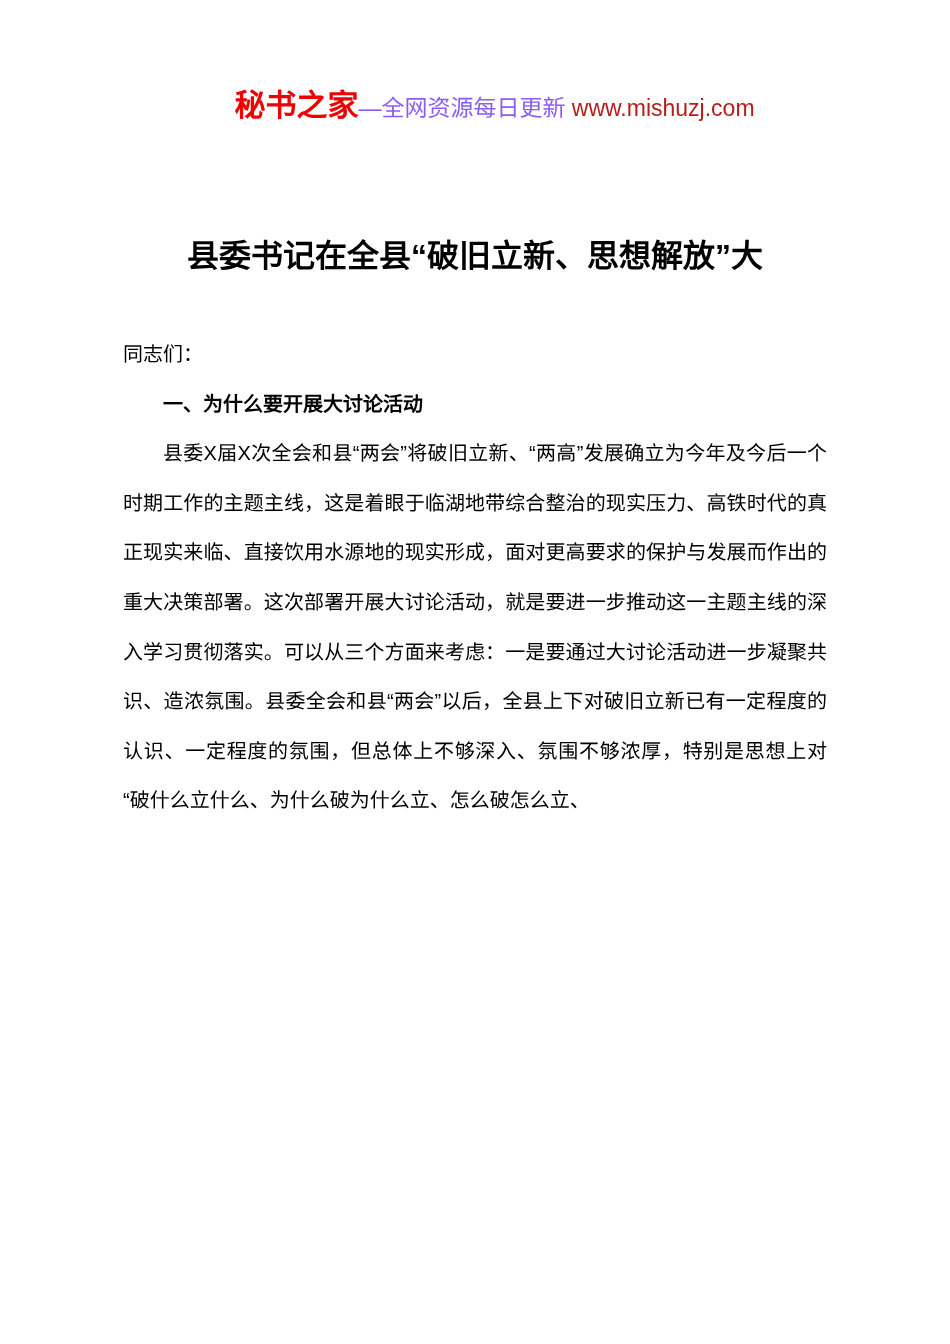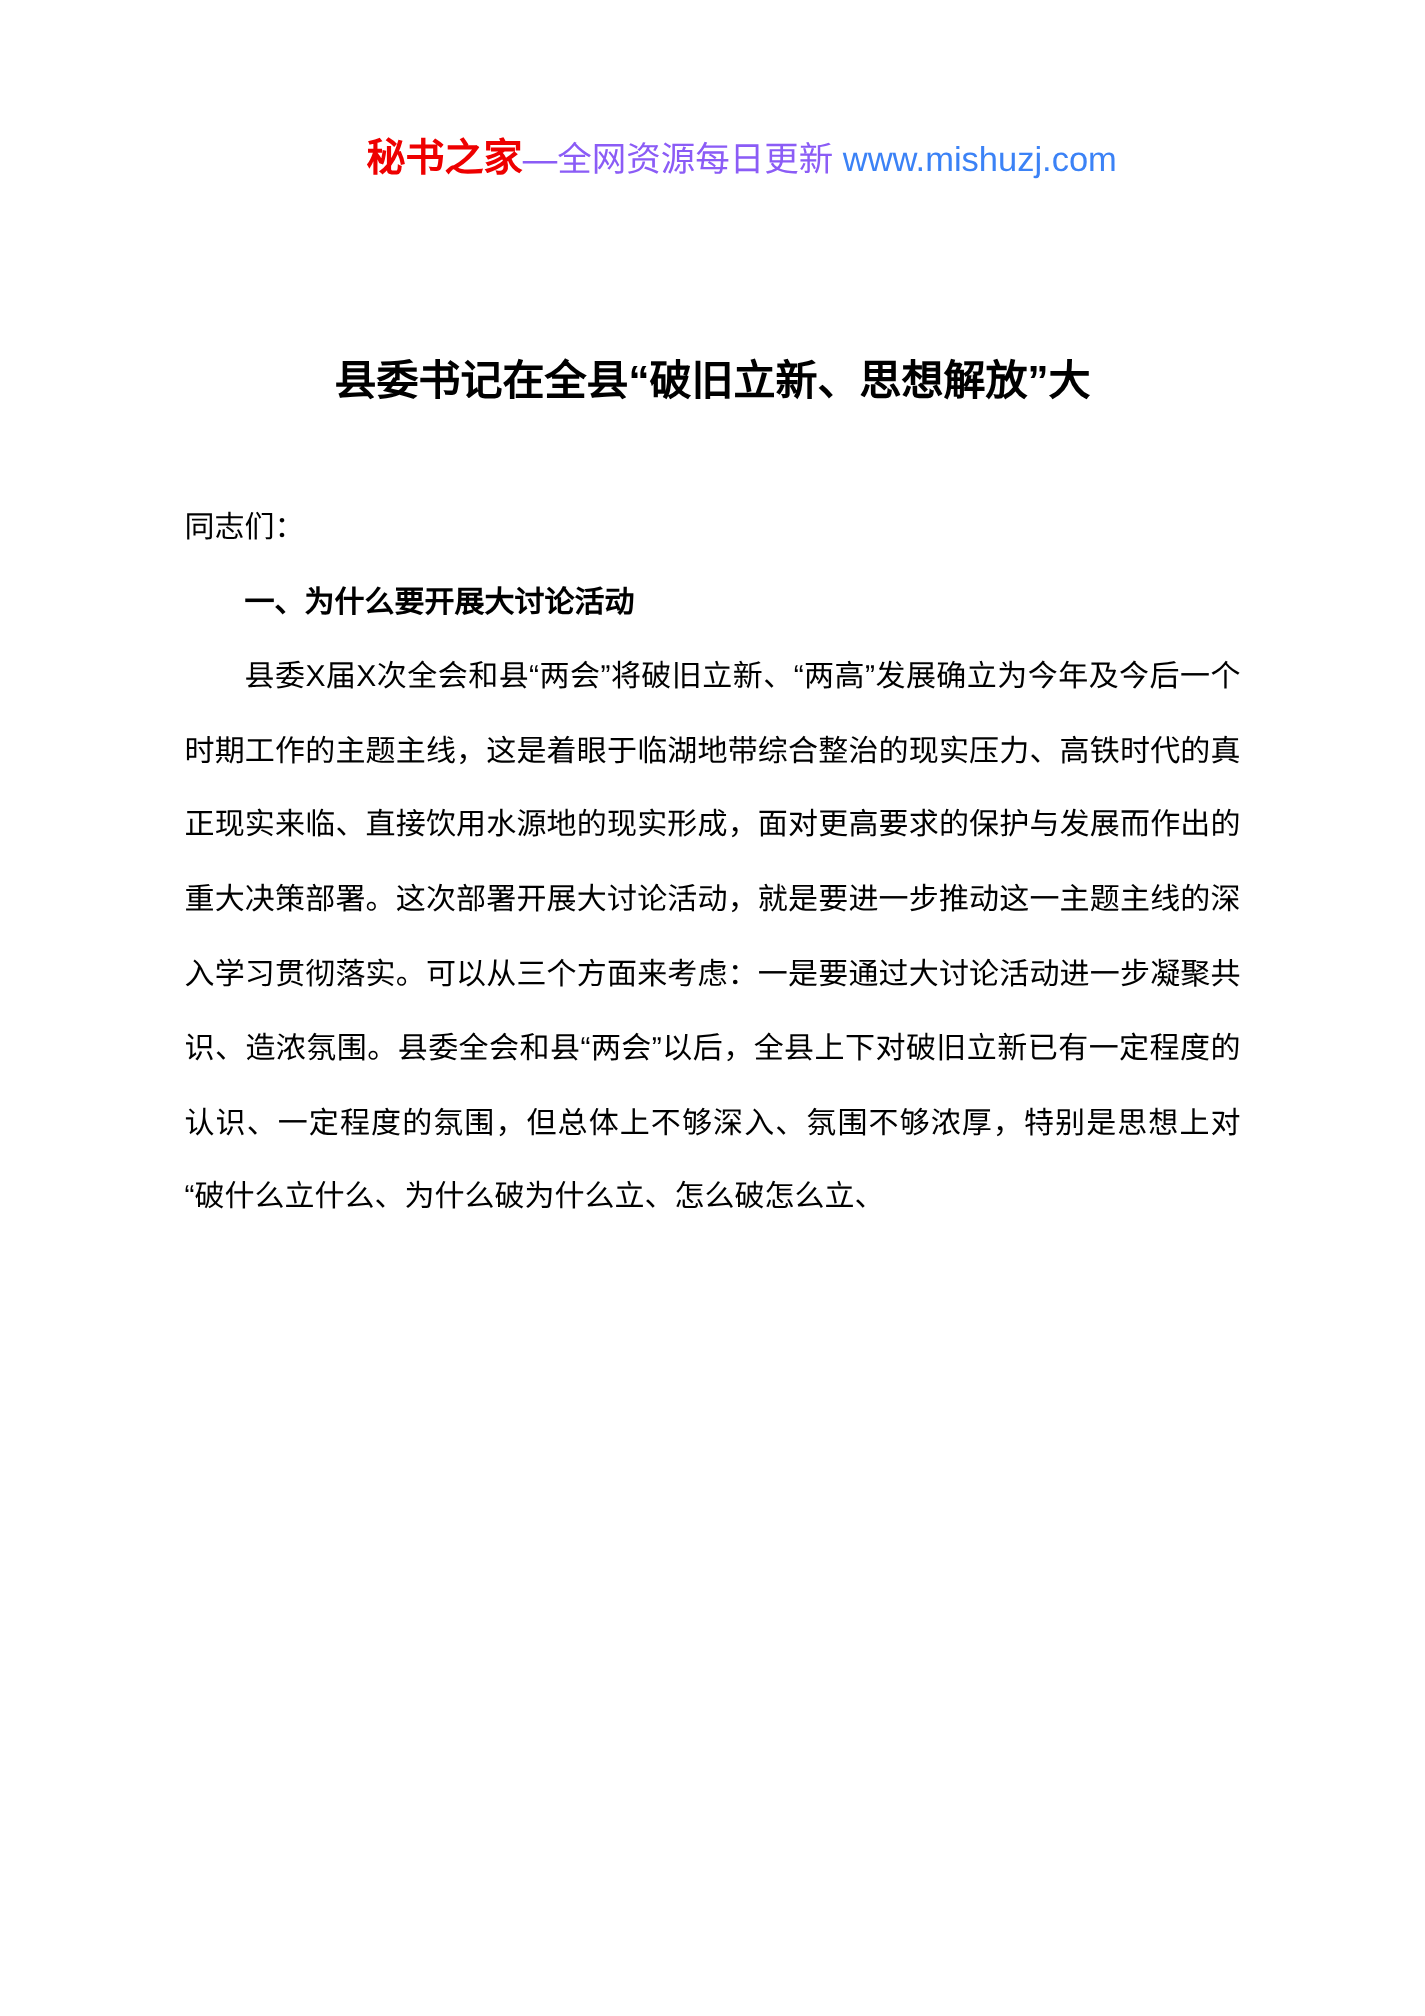--- a/index.html
+++ b/index.html
@@ -22,35 +22,35 @@
     padding-top: 92px;
     text-align: center;
     font-size: 23px;
     line-height: 28px;
     white-space: nowrap;
   }
   .brand {
     color: #ee0000;
     font-weight: bold;
     font-family: "Liberation Serif", serif;
-    font-size: 26px;
+    font-size: 31px;
     margin-left: 39px;
   }
   .tagline {
     color: #8b5cf6;
   }
   .site-url {
-    color: #3b82f6;
+    color: #b91c1c;
     text-decoration: none;
   }
   
   .doc-title {
     margin-top: 104px;
     text-align: center;
-    font-size: 28px;
+    font-size: 32px;
     font-weight: bold;
     line-height: 60px;
     letter-spacing: 0px;
   }
   
   .content {
     width: 704px;
     margin: 44px auto 0 auto;
     font-size: 20px;
     line-height: 49.6px;

